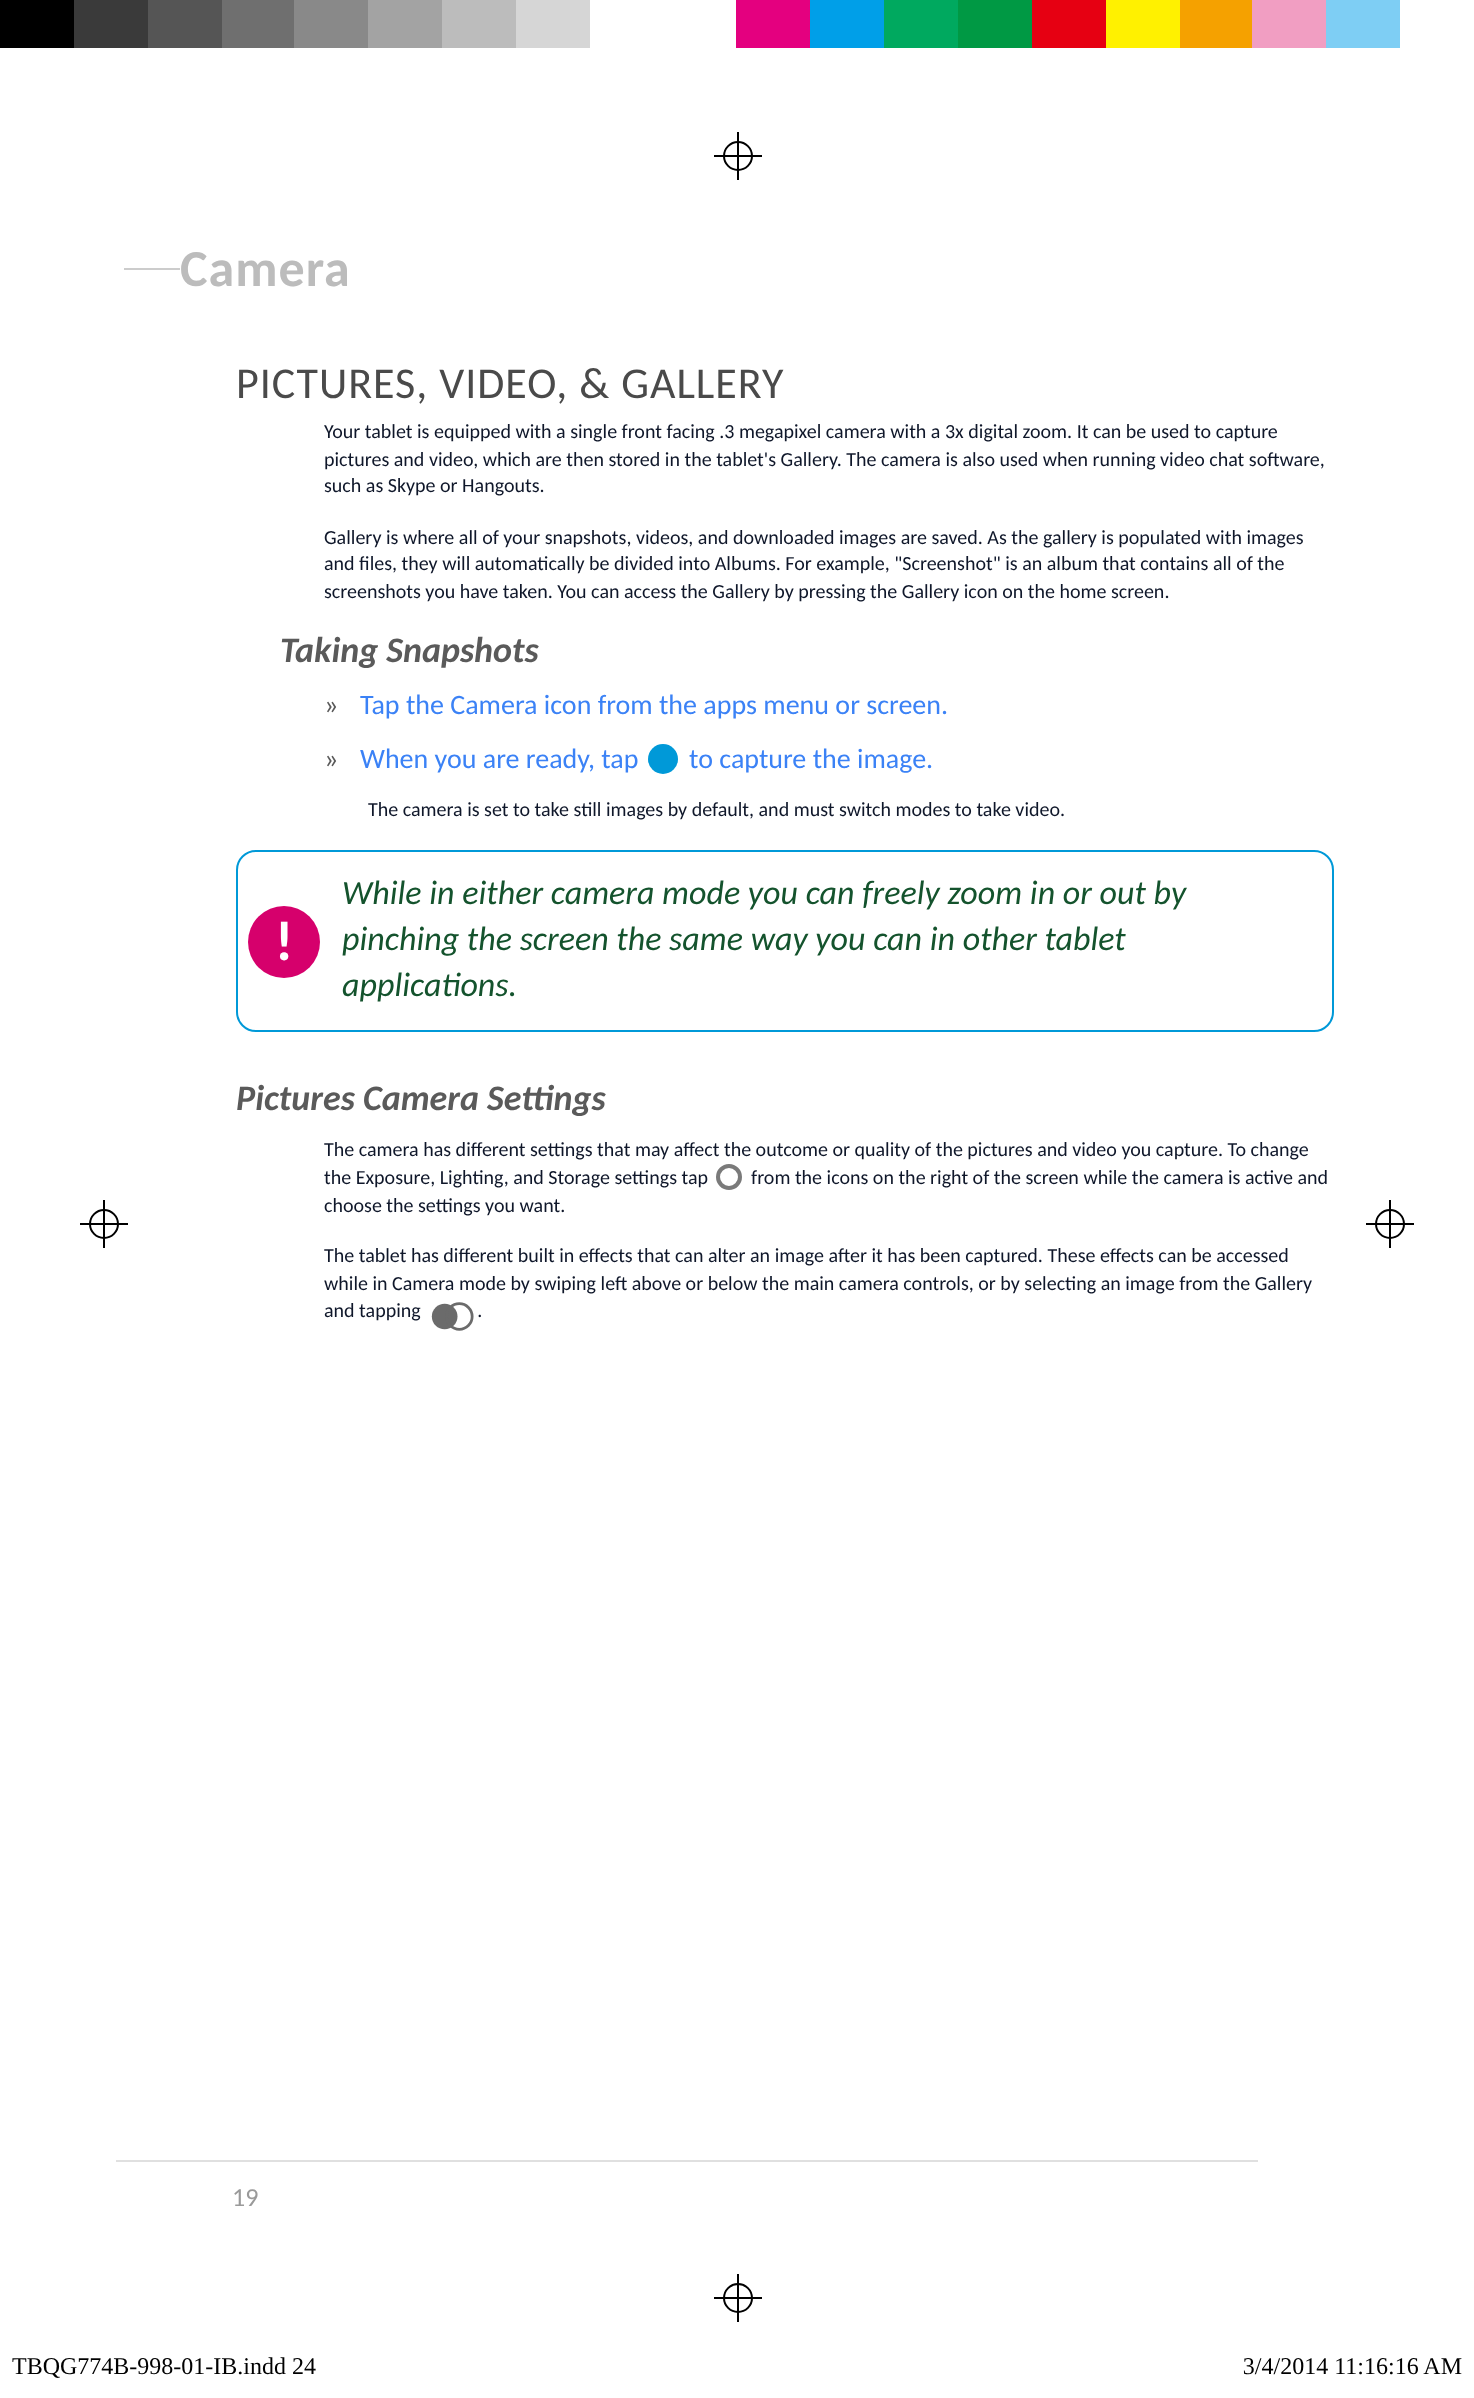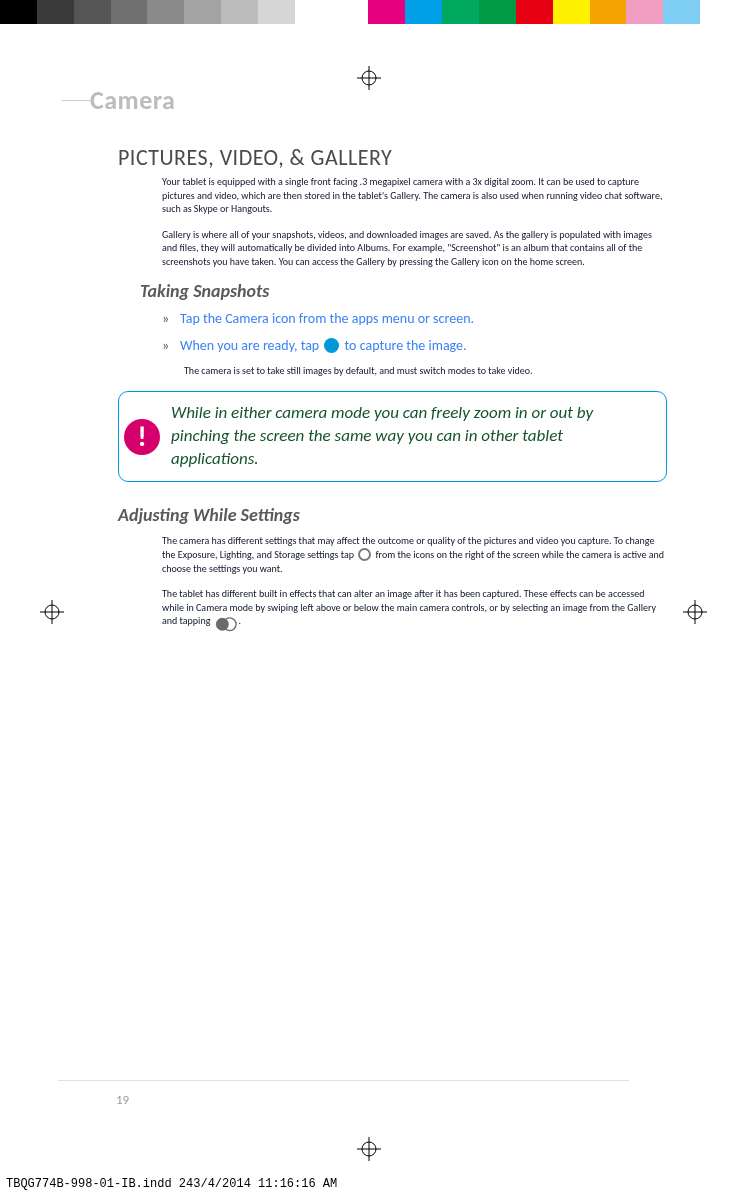--- a/index.html
+++ b/index.html
@@ -18,21 +18,21 @@
       width: 24px; height: 24px;
       left: 50%;
       transform: translateX(-50%);
     }
     .reg-mark.top { top: 66px; }
     .reg-mark.bottom { bottom: 38px; }
     .reg-mark.left { left: 40px; top: 600px; transform: none; }
     .reg-mark.right { right: 30px; top: 600px; transform: none; left: auto; }
     .reg-mark svg { width: 100%; height: 100%; }
     .page {
-      padding: 60px 62px 0 62px;
+      padding: 94px 62px 0 62px;
     }
     .section-title-wrap {
       display: flex;
       align-items: center;
       margin-bottom: 28px;
     }
     .section-rule {
       width: 28px;
       border-top: 1px solid #ccc;
     }
@@ -154,25 +154,26 @@
       position: absolute;
       left: -58px;
       right: -500px;
       top: -12px;
       border-top: 1px solid #e0e0e0;
     }
     .footer {
       position: absolute;
       bottom: 8px;
       left: 6px;
-      right: 20px;
+      right: 6px;
       font-size: 12px;
-      font-family: Liberation Mono, monospace;
+      font-family: Liberation Serif, serif;
       color: #000;
       display: flex;
+      justify-content: space-between;
     }
     .adjusting-block { margin-top: 6px; }
   </style>
 </head>
 <body>
 
 <div class="color-bar">
     <div class="swatch" style="background: rgb(0, 0, 0);"></div>
     <div class="swatch" style="background: rgb(58, 58, 58);"></div>
     <div class="swatch" style="background: rgb(85, 85, 85);"></div>
@@ -248,21 +249,21 @@
     </div>
 
     <div class="callout">
       <div class="callout-icon">
         <div class="circle">!</div>
       </div>
       <div class="callout-text">While in either camera mode you can freely zoom in or out by pinching the screen the same way you can in other tablet applications.</div>
     </div>
 
     <div class="adjusting-block">
-      <div class="h3">Adjusting While Settings</div>
+      <div class="h3">Pictures Camera Settings</div>
       <p class="body-text">
         <span>The camera has different settings that may affect the outcome or quality of the pictures and video you capture. To change the Exposure, Lighting, and Storage settings tap </span><span class="inline-icon ring"></span><span> from the icons on the right of the screen while the camera is active and choose the settings you want.</span>
       </p>
 
       <p class="body-text">
         <span>The tablet has different built in effects that can alter an image after it has been captured. These effects can be accessed while in Camera mode by swiping left above or below the main camera controls, or by selecting an image from the Gallery and tapping </span><span class="inline-icon effects"><svg viewBox="0 0 24 18">
               <circle cx="8" cy="9" r="7" fill="#6b6b6b"></circle>
               <circle cx="16" cy="9" r="7" fill="none" stroke="#6b6b6b" stroke-width="1.5"></circle>
             </svg></span><span>.</span>
       </p>

